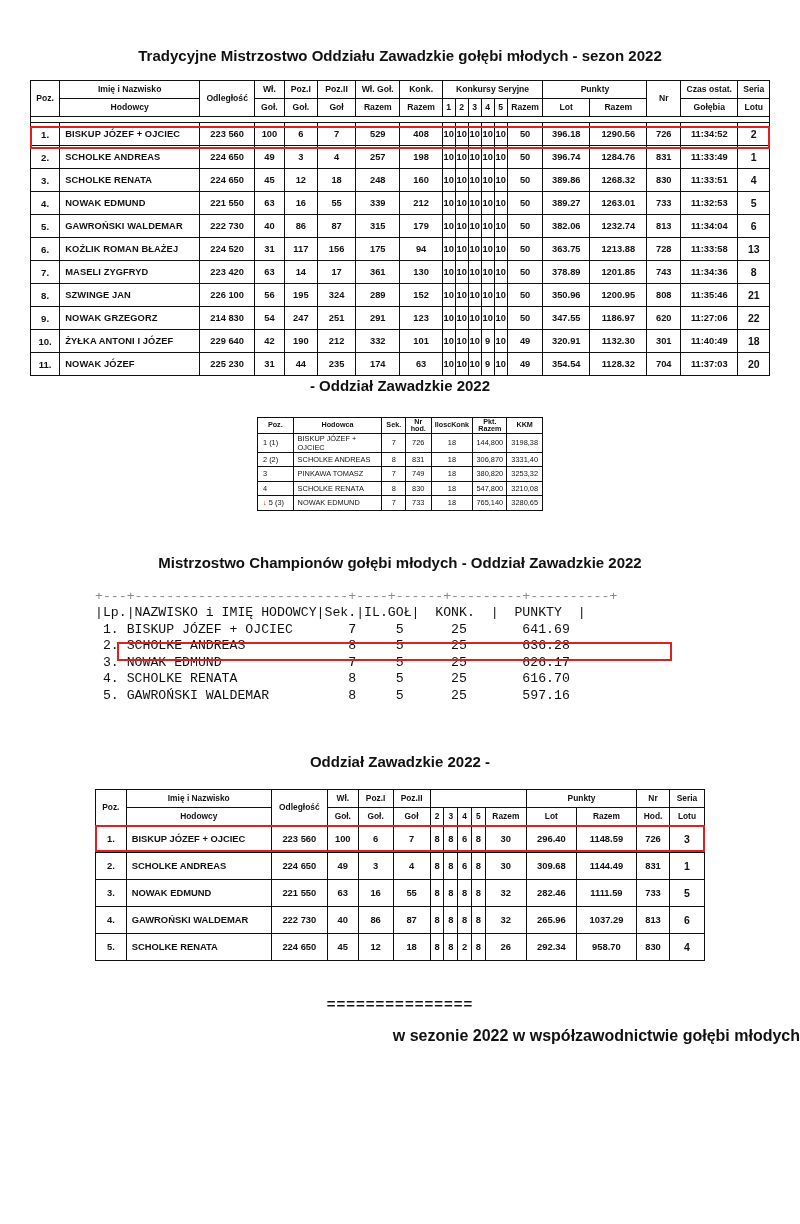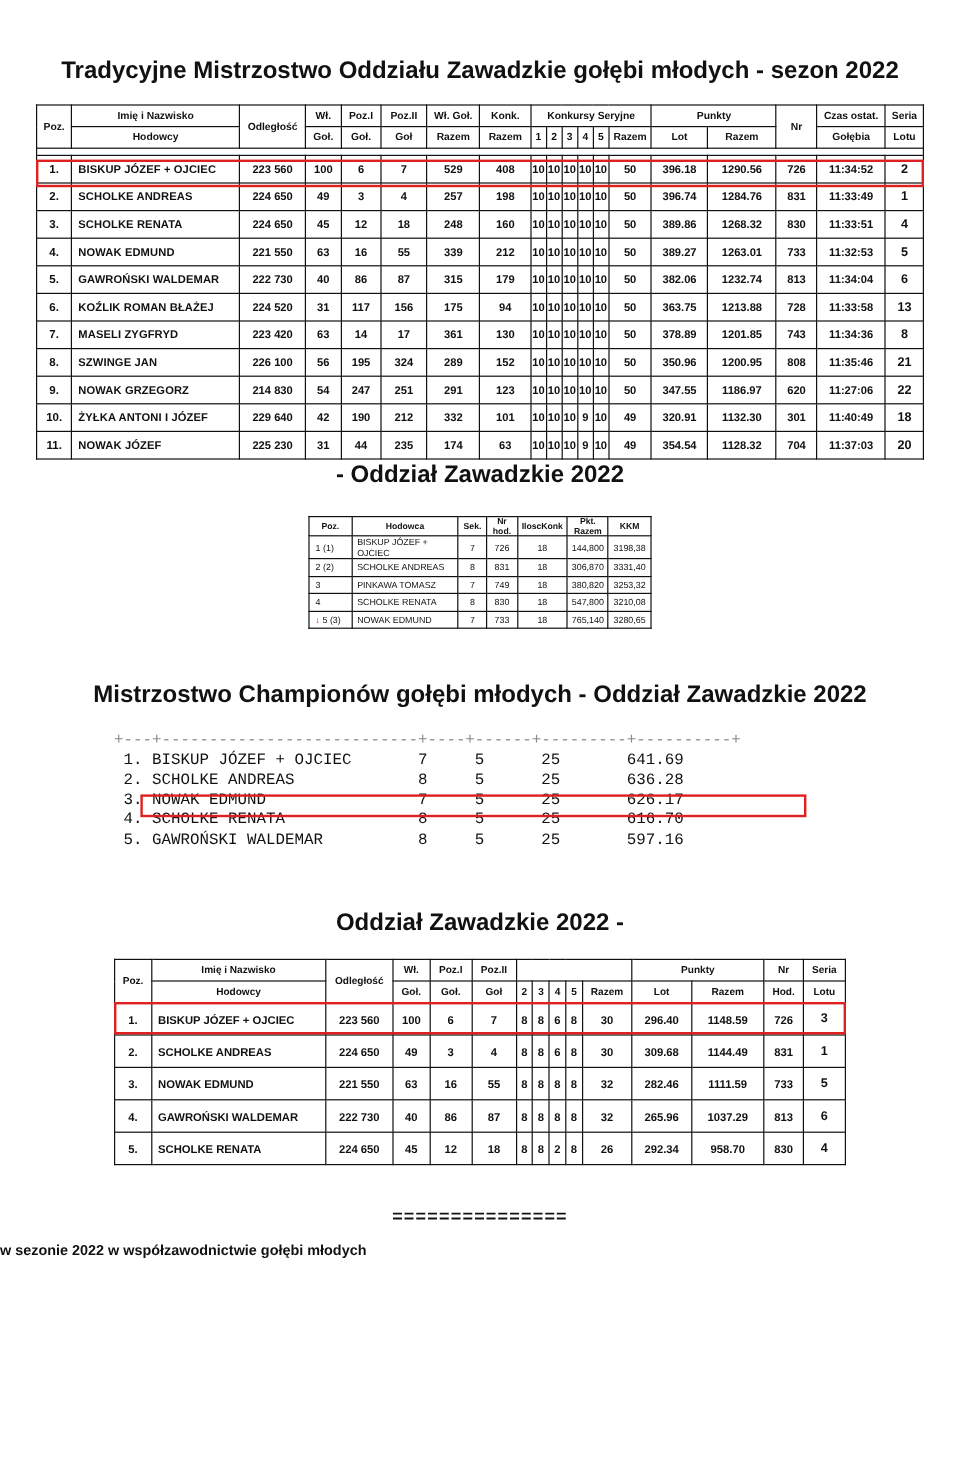--- a/index.html
+++ b/index.html
@@ -8,21 +8,21 @@
     background:#ffffff;
     font-family:"Liberation Sans", sans-serif;
     color:#111;
     -webkit-font-smoothing:antialiased;
   }
   .page{width:800px; min-height:1224px; position:relative; padding:0; box-sizing:border-box;}
 
   .sect-title{
     text-align:center;
     font-weight:bold;
-    font-size:20px;
+    font-size:15px;
     color:#111;
     line-height:1.35;
   }
 
   
   .t1-wrap{margin:0 30px 0 30px;}
   table.grid{
     border-collapse:collapse;
     width:100%;
     font-size:9px;
@@ -73,23 +73,23 @@
 
   
   .t4-wrap{margin:0 95px; position:relative;}
   .t4{font-size:9px;}
   .t4 th{font-size:8.4px;font-weight:bold;height:17px;line-height:1.05;}
   .t4 td{height:26px; font-size:9.4px; font-weight:bold;}
   .t4 td.name{text-align:left;padding-left:5px;}
   .t4 td.seria{font-size:10.5px;}
 
   .footer{
-    text-align:left;
+    text-align:right;
     font-weight:bold;
-    font-size:12px;
+    font-size:16px;
     line-height:1.45;
     color:#111;
   }
   .eq{
     text-align:center;
     font-weight:bold;
     font-size:15px;
     letter-spacing:1px;
   }
   .faint{color:#8a8a8a;}
@@ -440,20 +440,21 @@
           <td>3280,65</td>
         </tr>
       </tbody>
     </table>
   </div>
 
   <div class="sect-title" style="margin-top:42px;">Mistrzostwo Championów gołębi młodych - Oddział Zawadzkie 2022</div>
 
   <div class="t3-wrap" style="margin-top:16px;">
     <div class="mono faint">+---+---------------------------+----+------+---------+----------+</div>
+    <div class="mono">|Lp.|NAZWISKO i IMIĘ HODOWCY|Sek.|IL.GOŁ|  KONK.  |  PUNKTY  |</div>
     <div class="mono" id="t3rows"> 1. BISKUP JÓZEF + OJCIEC       7     5      25       641.69
  2. SCHOLKE ANDREAS             8     5      25       636.28
  3. NOWAK EDMUND                7     5      25       626.17
  4. SCHOLKE RENATA              8     5      25       616.70
  5. GAWROŃSKI WALDEMAR          8     5      25       597.16</div>
     <div class="redbox" style="left:22px; top:53px; width:555px; height:19px;"></div>
   </div>
 
   <div class="sect-title" style="margin-top:48px;">Oddział Zawadzkie 2022 -</div>
 

